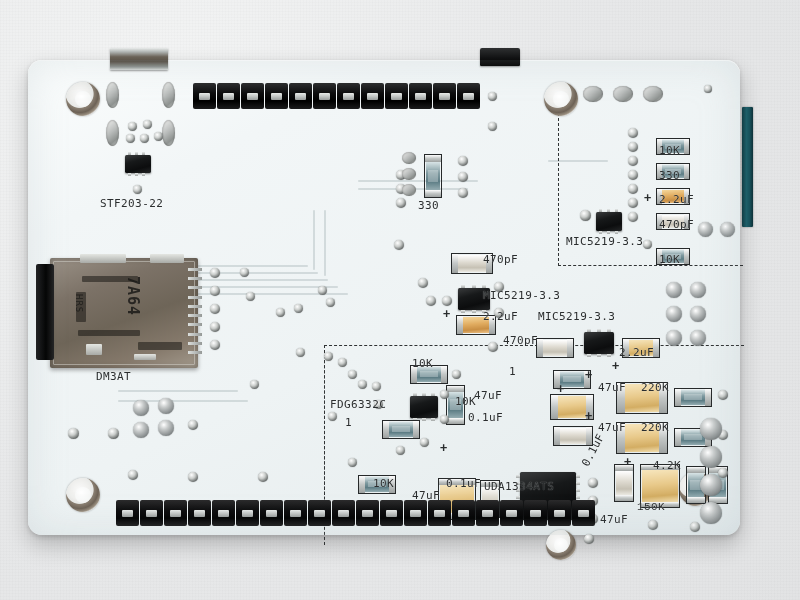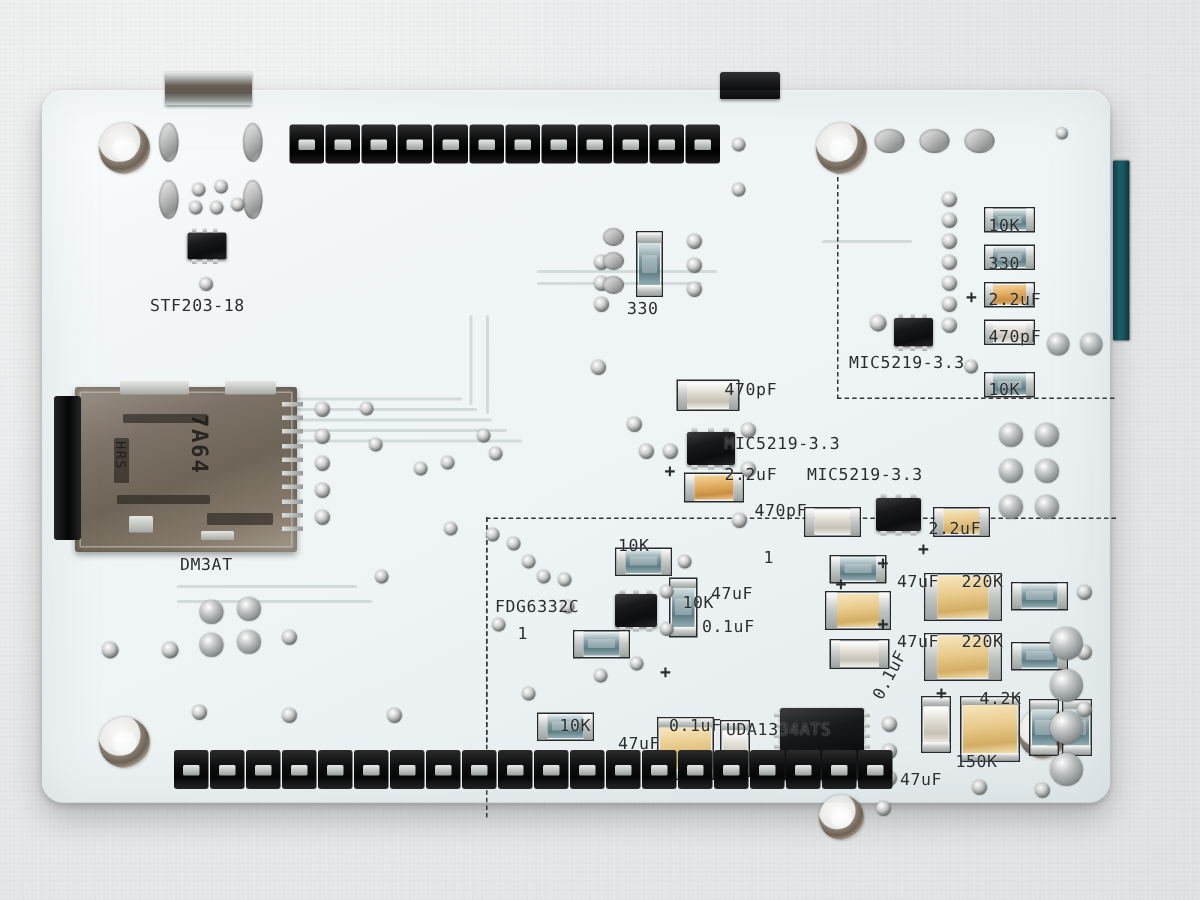--- a/index.html
+++ b/index.html
@@ -533,22 +533,22 @@
         <div class="p" style="width:23px;"></div>
       <div class="p" style="width:23px;"></div>
         <div class="p" style="width:23px;"></div>
       <div class="p" style="width:23px;"></div>
         <div class="p" style="width:23px;"></div>
       <div class="p" style="width:23px;"></div>
         <div class="p" style="width:23px;"></div>
     </div>
 
     <div id="labels">
-        <div class="lbl" style="left: 72px; top: 138px; font-size: 11px;">STF203-18</div>
-        <div class="lbl" style="left: 92px; top: 311px; font-size: 11px;">DM3AT</div>
+        <div class="lbl" style="left: 72px; top: 138px; font-size: 11px;">STF203-22</div>
+        <div class="lbl" style="left: 68px; top: 311px; font-size: 11px;">DM3AT</div>
         <div class="lbl" style="left: 390px; top: 140px; font-size: 11px;">330</div>
         <div class="lbl" style="left: 631px; top: 85px; font-size: 11px;">10K</div>
         <div class="lbl" style="left: 631px; top: 110px; font-size: 11px;">330</div>
         <div class="lbl" style="left: 631px; top: 134px; font-size: 11px;">2.2uF</div>
         <div class="lbl" style="left: 631px; top: 159px; font-size: 11px;">470pF</div>
         <div class="lbl" style="left: 538px; top: 176px; font-size: 11px;">MIC5219-3.3</div>
         <div class="lbl" style="left: 631px; top: 194px; font-size: 11px;">10K</div>
         <div class="lbl" style="left: 455px; top: 194px; font-size: 11px;">470pF</div>
         <div class="lbl" style="left: 455px; top: 230px; font-size: 11px;">MIC5219-3.3</div>
         <div class="lbl" style="left: 455px; top: 251px; font-size: 11px;">2.2uF</div>
@@ -566,21 +566,21 @@
         <div class="lbl" style="left: 384px; top: 430px; font-size: 11px;">47uF</div>
         <div class="lbl" style="left: 418px; top: 418px; font-size: 11px;">0.1uF</div>
         <div class="lbl" style="left: 456px; top: 421px; font-size: 11px;">UDA1334ATS</div>
         <div class="lbl" style="left: 570px; top: 322px; font-size: 11px;">47uF</div>
         <div class="lbl" style="left: 613px; top: 322px; font-size: 11px;">220K</div>
         <div class="lbl" style="left: 570px; top: 362px; font-size: 11px;">47uF</div>
         <div class="lbl" style="left: 613px; top: 362px; font-size: 11px;">220K</div>
         <div class="lbl" style="left: 625px; top: 400px; font-size: 11px;">4.2K</div>
         <div class="lbl" style="left: 552px; top: 403px; font-size: 11px; transform: rotate(-62deg); transform-origin: left top;">0.1uF</div>
         <div class="lbl" style="left: 572px; top: 454px; font-size: 11px;">47uF</div>
-        <div class="lbl" style="left: 609px; top: 442px; font-size: 11px;">150K</div>
+        <div class="lbl" style="left: 609px; top: 442px; font-size: 11px; font-family: Liberation Mono, monospace;">150K</div>
       </div>
     <div id="plusmarks">
         <div class="plus" style="left: 616px; top: 132px;">+</div>
         <div class="plus" style="left: 415px; top: 248px;">+</div>
         <div class="plus" style="left: 529px; top: 323px;">+</div>
         <div class="plus" style="left: 412px; top: 382px;">+</div>
         <div class="plus" style="left: 557px; top: 309px;">+</div>
         <div class="plus" style="left: 557px; top: 350px;">+</div>
         <div class="plus" style="left: 596px; top: 396px;">+</div>
         <div class="plus" style="left: 584px; top: 300px;">+</div>

